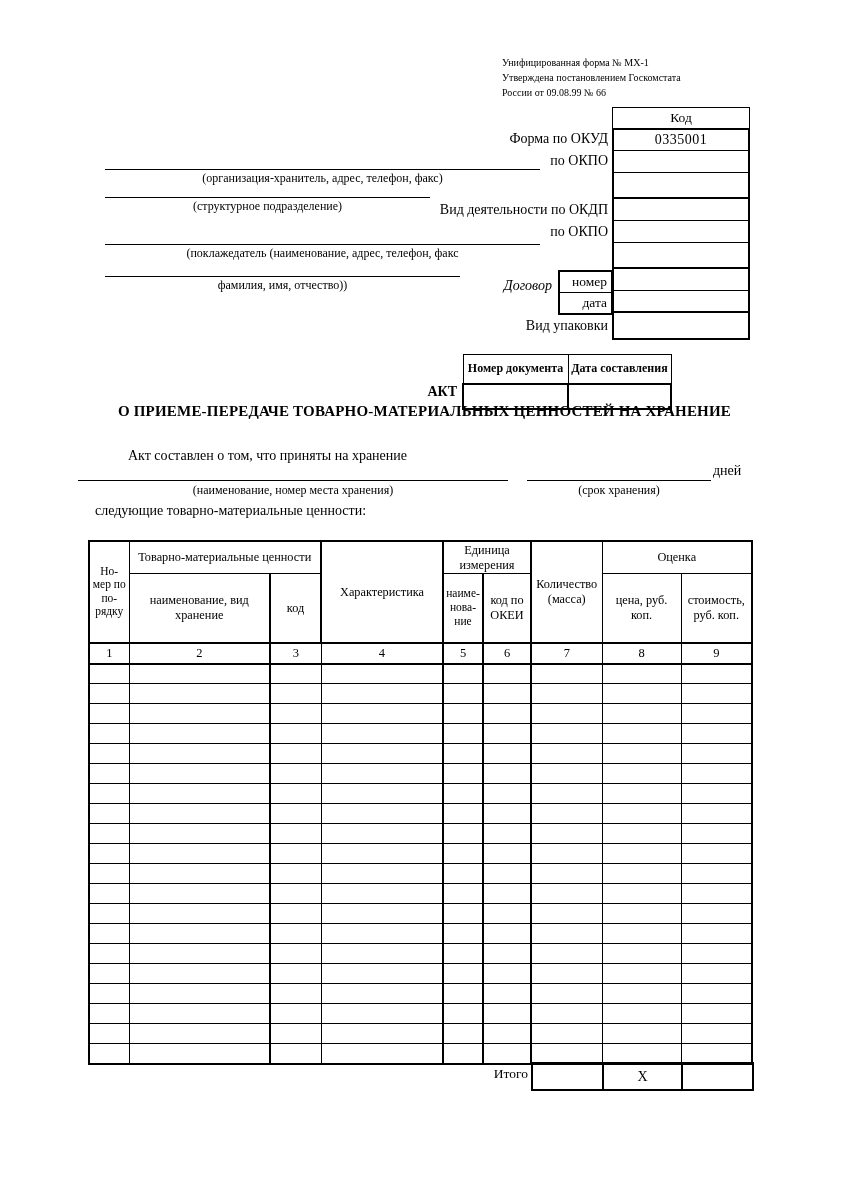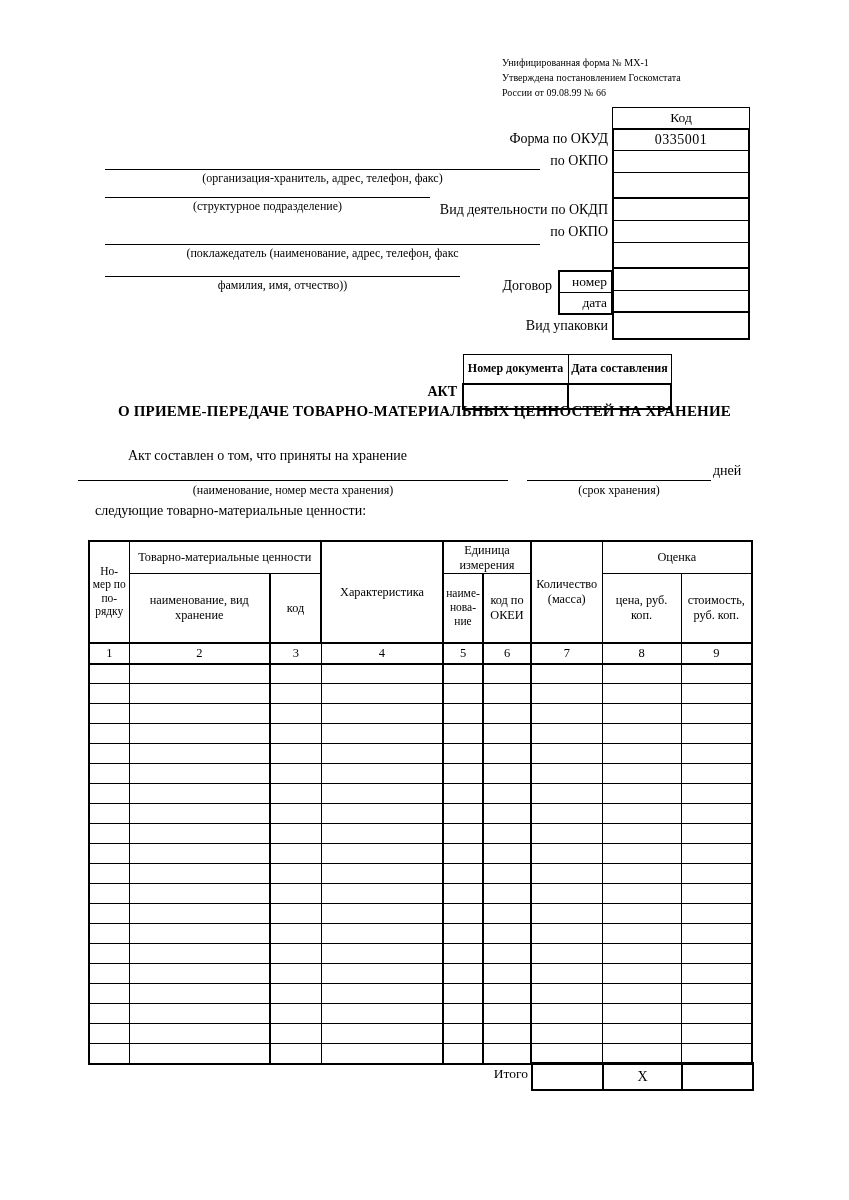--- a/index.html
+++ b/index.html
@@ -75,21 +75,21 @@
       <div class="code-cell thick-b" style="height: 26px;"></div>
       <div class="code-cell" style="height: 22px;"></div>
       <div class="code-cell thick-b" style="height: 22px;"></div>
       <div class="code-cell" style="height: 25px;"></div>
     </div>
 
   <div class="abs flabel" style="right:241px;top:131px;">Форма по ОКУД</div>
   <div class="abs flabel" style="right:241px;top:153px;">по ОКПО</div>
   <div class="abs flabel" style="right:241px;top:202px;">Вид деятельности по ОКДП</div>
   <div class="abs flabel" style="right:241px;top:224px;">по ОКПО</div>
-  <div class="abs flabel" style="right:297px;top:278px;">Договор</div>
+  <div class="abs flabel" style="right:297px;top:278px;font-style:italic;">Договор</div>
   <div class="abs flabel" style="right:241px;top:318px;">Вид упаковки</div>
 
   <div class="abs dog-box">
     <div class="dog-row first">номер</div>
     <div class="dog-row">дата</div>
   </div>
 
   <div class="abs rule" style="left:105px;top:169px;width:435px;"></div>
   <div class="abs cap" style="left:105px;top:172px;width:435px;">(организация-хранитель, адрес, телефон, факс)</div>
 

